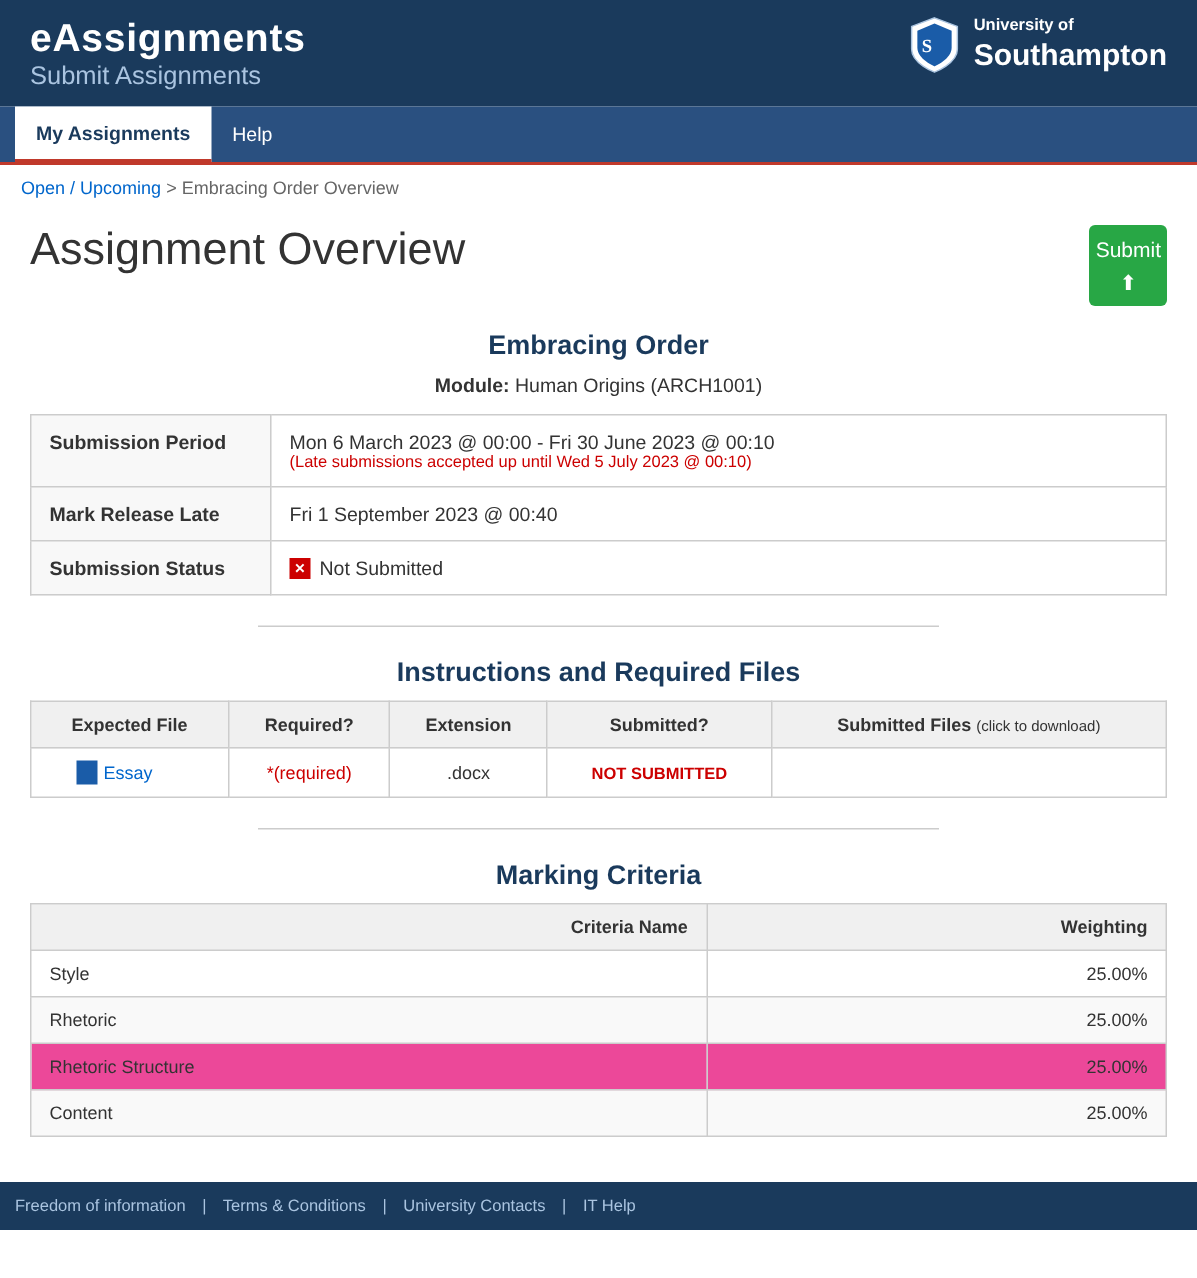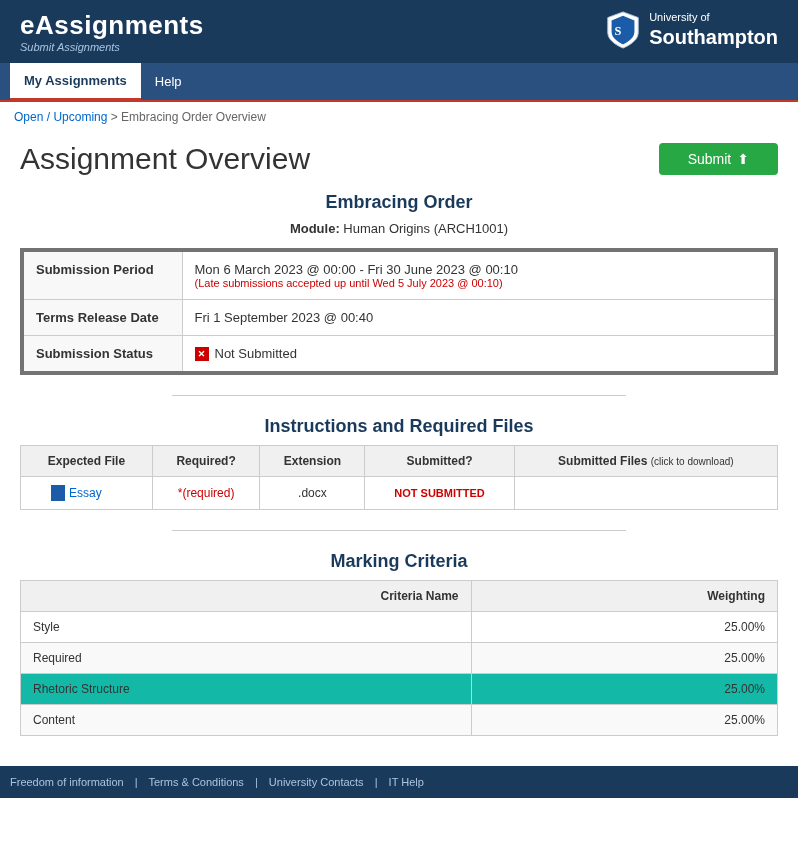--- a/index.html
+++ b/index.html
@@ -15,41 +15,40 @@
     }
     .header-left {}
     .header-title {
       color: #fff;
       font-size: 26px;
       font-weight: bold;
       letter-spacing: 0.5px;
     }
     .header-subtitle {
       color: #aac4e0;
-      font-size: 11px;
-      font-style: italic;
+      font-size: 17px;
     }
     .header-logo {
       display: flex;
       align-items: center;
       gap: 8px;
     }
     .logo-shield {
       width: 36px;
       height: 40px;
     }
     .logo-text {
       color: #fff;
       font-size: 11px;
       line-height: 1.3;
     }
     .logo-text span {
       display: block;
       font-size: 22px;
-      font-weight: normal;
+      font-weight: bold;
     }
 
     
     .nav {
       background: #2a5080;
       padding: 0 10px;
       display: flex;
       align-items: center;
       border-bottom: 2px solid #c0392b;
     }
@@ -79,40 +78,40 @@
     .breadcrumb span { color: #666; }
 
     
     .main {
       padding: 10px 20px 30px 20px;
     }
 
     
     .page-header-row {
       display: flex;
-      align-items: center;
       justify-content: space-between;
       margin-bottom: 16px;
     }
     .page-title {
       font-size: 30px;
       font-weight: normal;
       color: #333;
     }
     .submit-btn {
       background: #28a745;
       color: #fff;
       border: none;
-      padding: 8px 29px;
+      padding: 8px 4px;
       font-size: 14px;
       border-radius: 4px;
       cursor: pointer;
       display: flex;
       align-items: center;
       gap: 6px;
+      flex-direction: column;
     }
 
     
     .section-title {
       text-align: center;
       font-size: 18px;
       font-weight: bold;
       color: #1a3a5c;
       margin-bottom: 8px;
     }
@@ -121,21 +120,21 @@
       font-size: 13px;
       margin-bottom: 12px;
     }
     .module-line strong { font-weight: bold; }
 
     
     .info-table {
       width: 100%;
       border-collapse: collapse;
       margin-bottom: 20px;
-      border: 4px solid #737373;
+      border: 1px solid #737373;
     }
     .info-table td {
       padding: 10px 12px;
       border: 1px solid #ccc;
       vertical-align: top;
     }
     .info-table td:first-child {
       font-weight: bold;
       width: 160px;
       background: #f8f8f8;
@@ -294,21 +293,21 @@
   <table class="info-table">
     <tbody>
       <tr>
         <td>Submission Period</td>
         <td>
           <span>Mon 6 March 2023 @ 00:00 - Fri 30 June 2023 @ 00:10</span>
           <span class="late-note">(Late submissions accepted up until Wed 5 July 2023 @ 00:10)</span>
         </td>
       </tr>
       <tr>
-        <td>Terms Release Date</td>
+        <td>Mark Release Late</td>
         <td>Fri 1 September 2023 @ 00:40</td>
       </tr>
       <tr>
         <td>Submission Status</td>
         <td>
           <div class="status-not-submitted">
             <span class="status-icon">✕</span>
             <span>Not Submitted</span>
           </div>
         </td>
@@ -361,24 +360,24 @@
         <th style="text-align:right;">Weighting</th>
       </tr>
     </thead>
     <tbody id="criteria-tbody">
 
     <tr style="background: rgb(255, 255, 255);">
       <td>Style</td>
       <td style="text-align:right;">25.00%</td>
     </tr>
         <tr style="background: rgb(249, 249, 249);">
-      <td>Required</td>
+      <td>Rhetoric</td>
       <td style="text-align:right;">25.00%</td>
     </tr>
-        <tr style="background: #14b8a6;">
+        <tr style="background: #ec4899;">
       <td>Rhetoric Structure</td>
       <td style="text-align:right;">25.00%</td>
     </tr>
         <tr style="background: rgb(249, 249, 249);">
       <td>Content</td>
       <td style="text-align:right;">25.00%</td>
     </tr>
       </tbody>
   </table>
 

